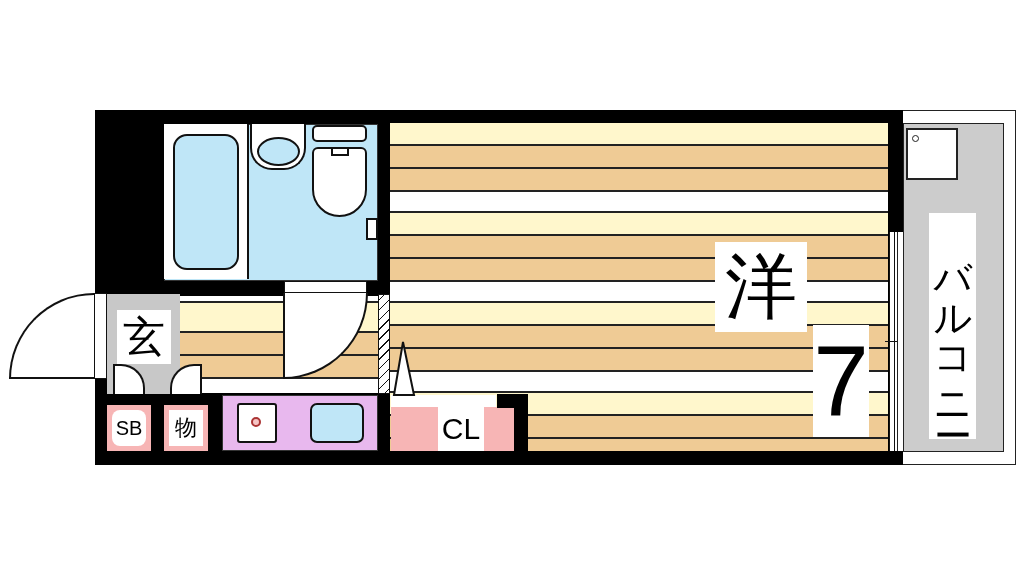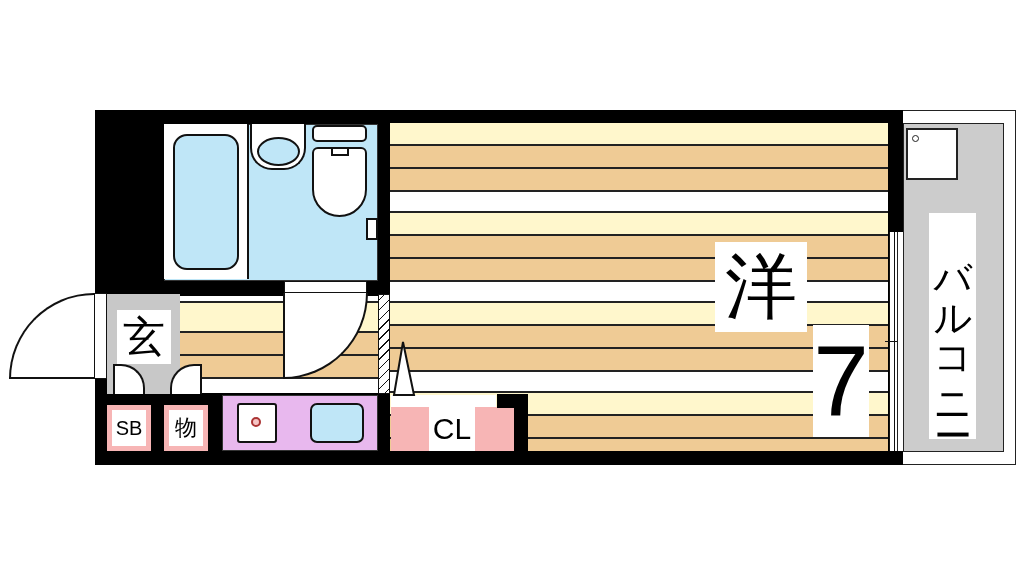--- a/index.html
+++ b/index.html
@@ -40,33 +40,33 @@
 
 <div class="abs" style="left:107px;top:294px;width:73px;height:100px;background:#c8c8c8;"></div>
 <div class="abs label" style="left:117px;top:310px;width:54px;height:54px;font-size:42px;">玄</div>
 <div class="abs" style="left:94px;top:293px;width:13px;height:86px;background:#fff;border:1px solid #111;"></div>
 <div class="abs" style="left:9px;top:293px;width:85px;height:86px;background:#fff;border-top:2px solid #111;border-bottom:2px solid #111;border-left:2px solid #111;border-top-left-radius:85px 86px;"></div>
 
 <div class="abs" style="left:113px;top:364px;width:32px;height:30px;background:#fff;border:2px solid #111;border-bottom:none;border-radius:0 24px 0 0;"></div>
 <div class="abs" style="left:170px;top:364px;width:32px;height:30px;background:#fff;border:2px solid #111;border-bottom:none;border-radius:24px 0 0 0;"></div>
 
 <div class="abs" style="left:107px;top:405px;width:44px;height:46px;background:#f7b5b5;"></div>
-<div class="abs label" style="left:112px;top:410px;width:34px;height:36px;font-size:20px;font-family:'Liberation Sans',sans-serif;">SB</div>
+<div class="abs label" style="left:112px;top:410px;width:34px;height:36px;font-size:20px;font-family:'Liberation Sans',sans-serif;border-radius:8px;">SB</div>
 
 <div class="abs" style="left:164px;top:405px;width:44px;height:46px;background:#f7b5b5;"></div>
 <div class="abs label" style="left:169px;top:410px;width:34px;height:36px;font-size:22px;">物</div>
 
 <div class="abs" style="left:222px;top:395px;width:156px;height:56px;background:#e8b8ee;border:1px solid #333;"></div>
 <div class="abs" style="left:237px;top:403px;width:40px;height:40px;background:#fff;border:2px solid #111;border-radius:3px;"></div>
 <div class="abs" style="left:251px;top:417px;width:10px;height:10px;border:2px solid #a33;border-radius:50%;background:#f6c4c4;"></div>
 <div class="abs" style="left:310px;top:403px;width:54px;height:40px;background:#bfe6f7;border:2px solid #111;border-radius:7px;"></div>
 
 <div class="abs" style="left:391px;top:395px;width:105px;height:12px;background:#fff;"></div>
 <div class="abs" style="left:391px;top:407px;width:123px;height:44px;background:#f7b5b5;"></div>
-<div class="abs label" style="left:429px;top:407px;width:46px;height:44px;font-size:30px;font-family:'Liberation Sans',sans-serif;">CL</div>
+<div class="abs label" style="left:438px;top:407px;width:46px;height:44px;font-size:30px;font-family:'Liberation Sans',sans-serif;">CL</div>
 <div class="abs wall" style="left:497px;top:394px;width:30px;height:14px;"></div>
 <div class="abs wall" style="left:514px;top:394px;width:14px;height:58px;"></div>
 
 <svg class="abs" style="left:392px;top:340px;" width="24" height="56" viewBox="0 0 24 56">
   <polygon points="2,55 11,2 22,55" fill="#fff" stroke="#111" stroke-width="2"></polygon>
 </svg>
 
 <div class="abs label" style="left:715px;top:242px;width:92px;height:90px;font-size:72px;">洋</div>
 <div class="abs label" style="left:813px;top:325px;width:56px;height:112px;font-size:100px;font-family:'Liberation Sans',sans-serif;">7</div>
 

